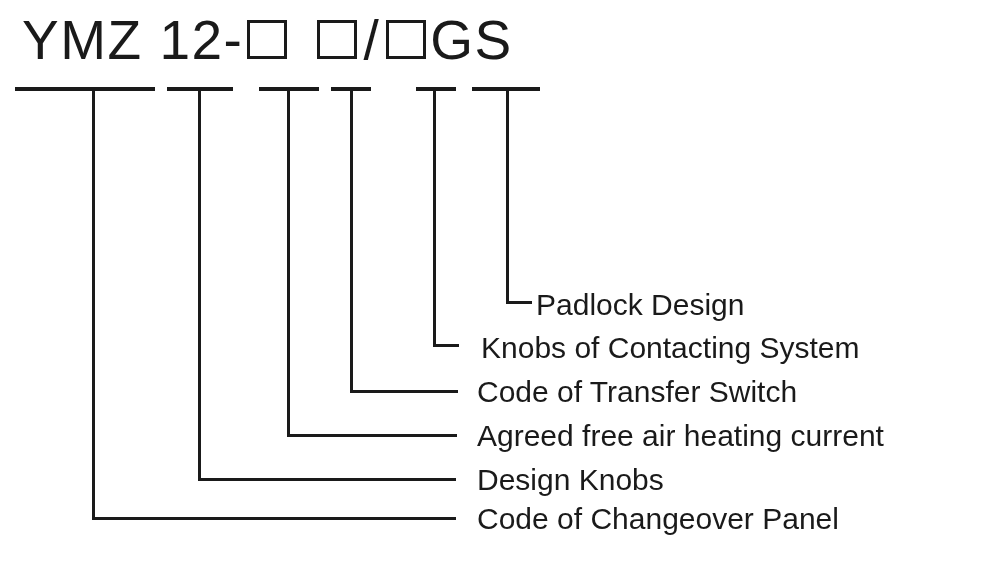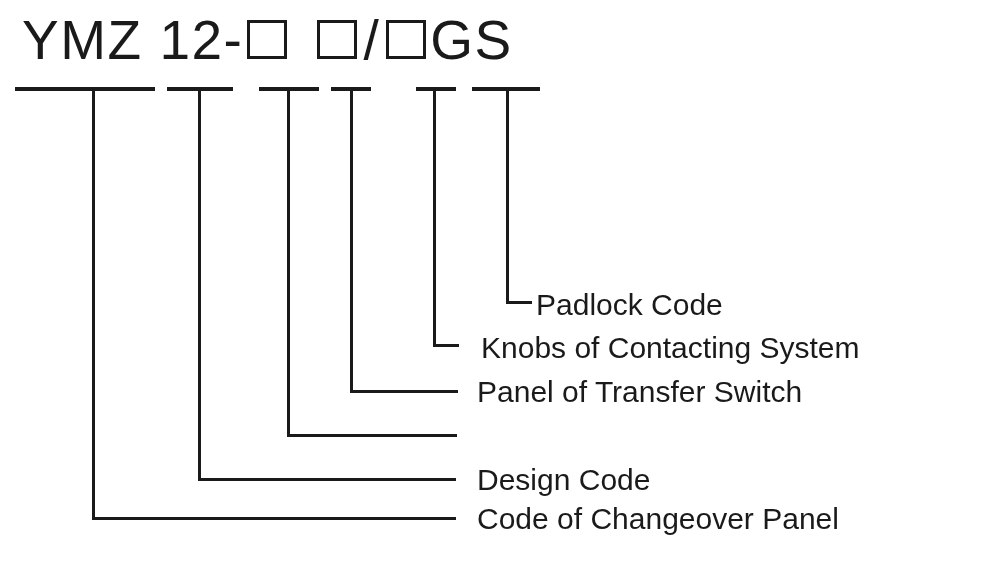--- a/index.html
+++ b/index.html
@@ -86,19 +86,20 @@
   <div class="useg" style="left:416px; width:40px;"></div>
   <div class="useg" style="left:472px; width:68px;"></div>
 
   <div class="elbow" style="left:92px;  width:364px; height:431px;"></div>
   <div class="elbow" style="left:198px; width:258px; height:392px;"></div>
   <div class="elbow" style="left:287px; width:170px; height:348px;"></div>
   <div class="elbow" style="left:350px; width:108px; height:304px;"></div>
   <div class="elbow" style="left:433px; width:26px;  height:258px;"></div>
   <div class="elbow" style="left:506px; width:26px;  height:215px;"></div>
 
-  <div class="legend-label" style="left:536px; top:287px;">Padlock Code</div>
+  <div class="legend-label" style="left:536px; top:287px;">Padlock Design</div>
   <div class="legend-label" style="left:481px; top:330px;text-align:right;">Knobs of Contacting System</div>
-  <div class="legend-label" style="left:477px; top:374px;">Panel of Transfer Switch</div>
-  <div class="legend-label" style="left:477px; top:462px;">Design Code</div>
+  <div class="legend-label" style="left:477px; top:374px;">Code of Transfer Switch</div>
+  <div class="legend-label" style="left:477px; top:418px;">Agreed free air heating current</div>
+  <div class="legend-label" style="left:477px; top:462px;">Design Knobs</div>
   <div class="legend-label" style="left:477px; top:501px;">Code of Changeover Panel</div>
 
 </div>
 
 </body></html>

